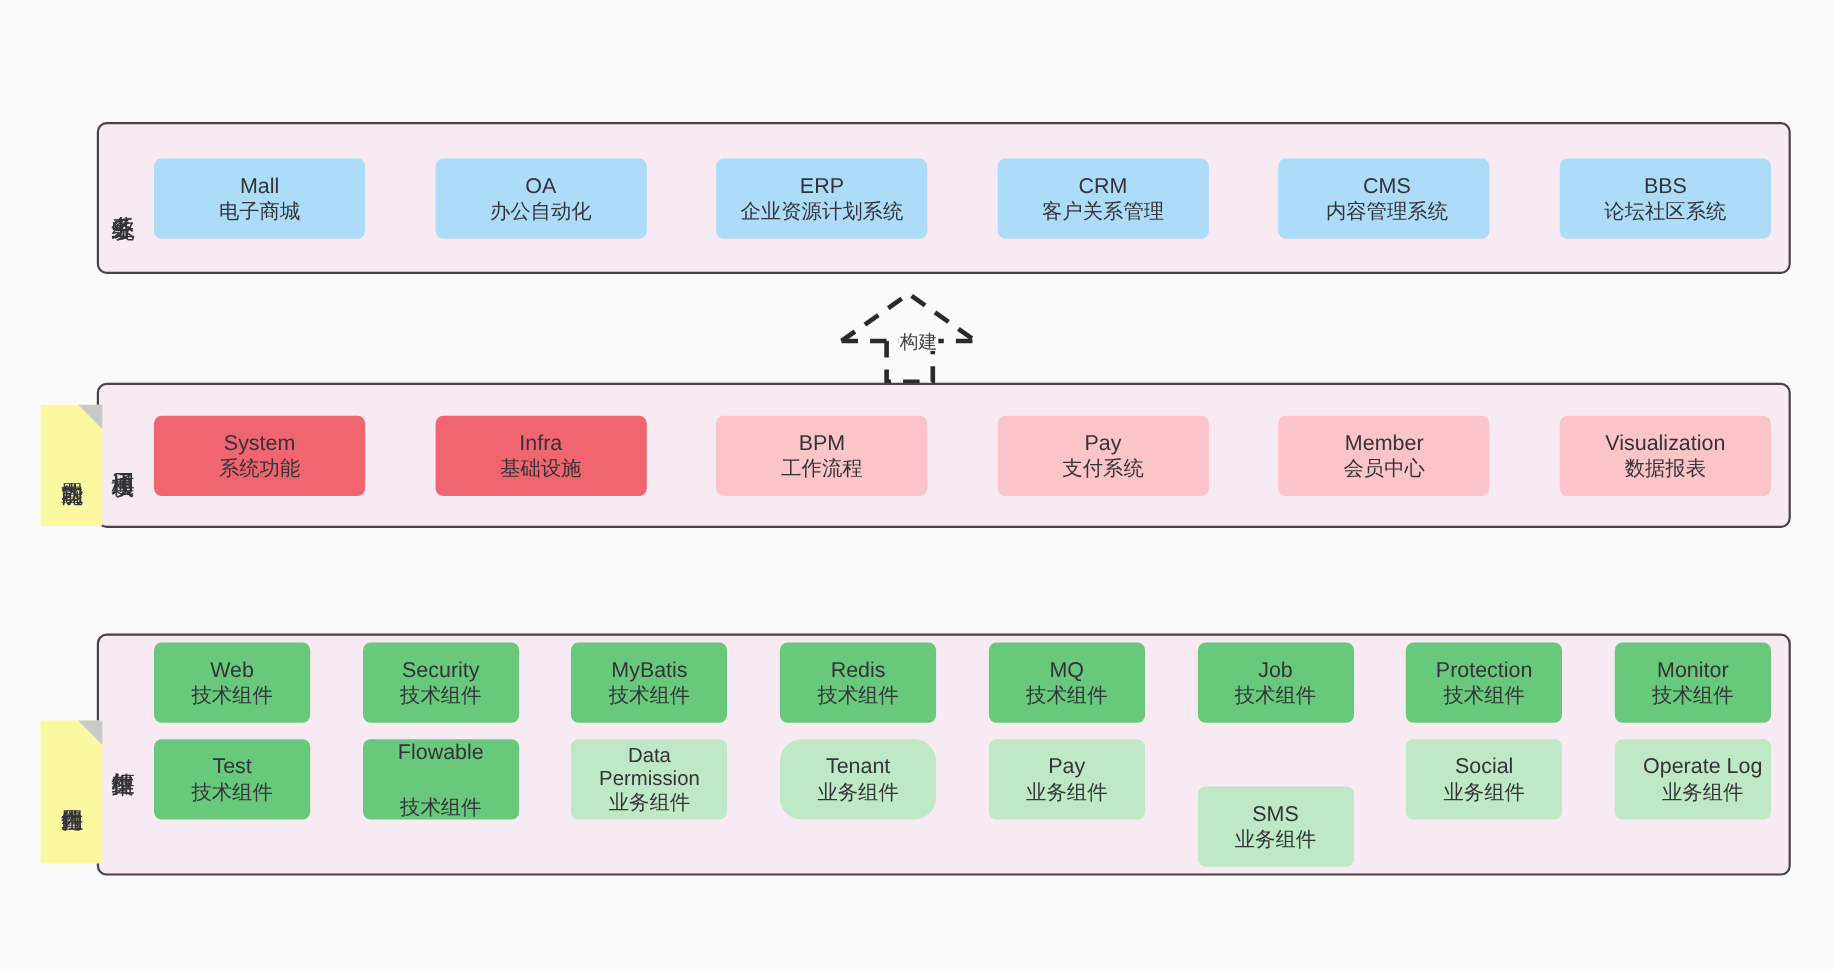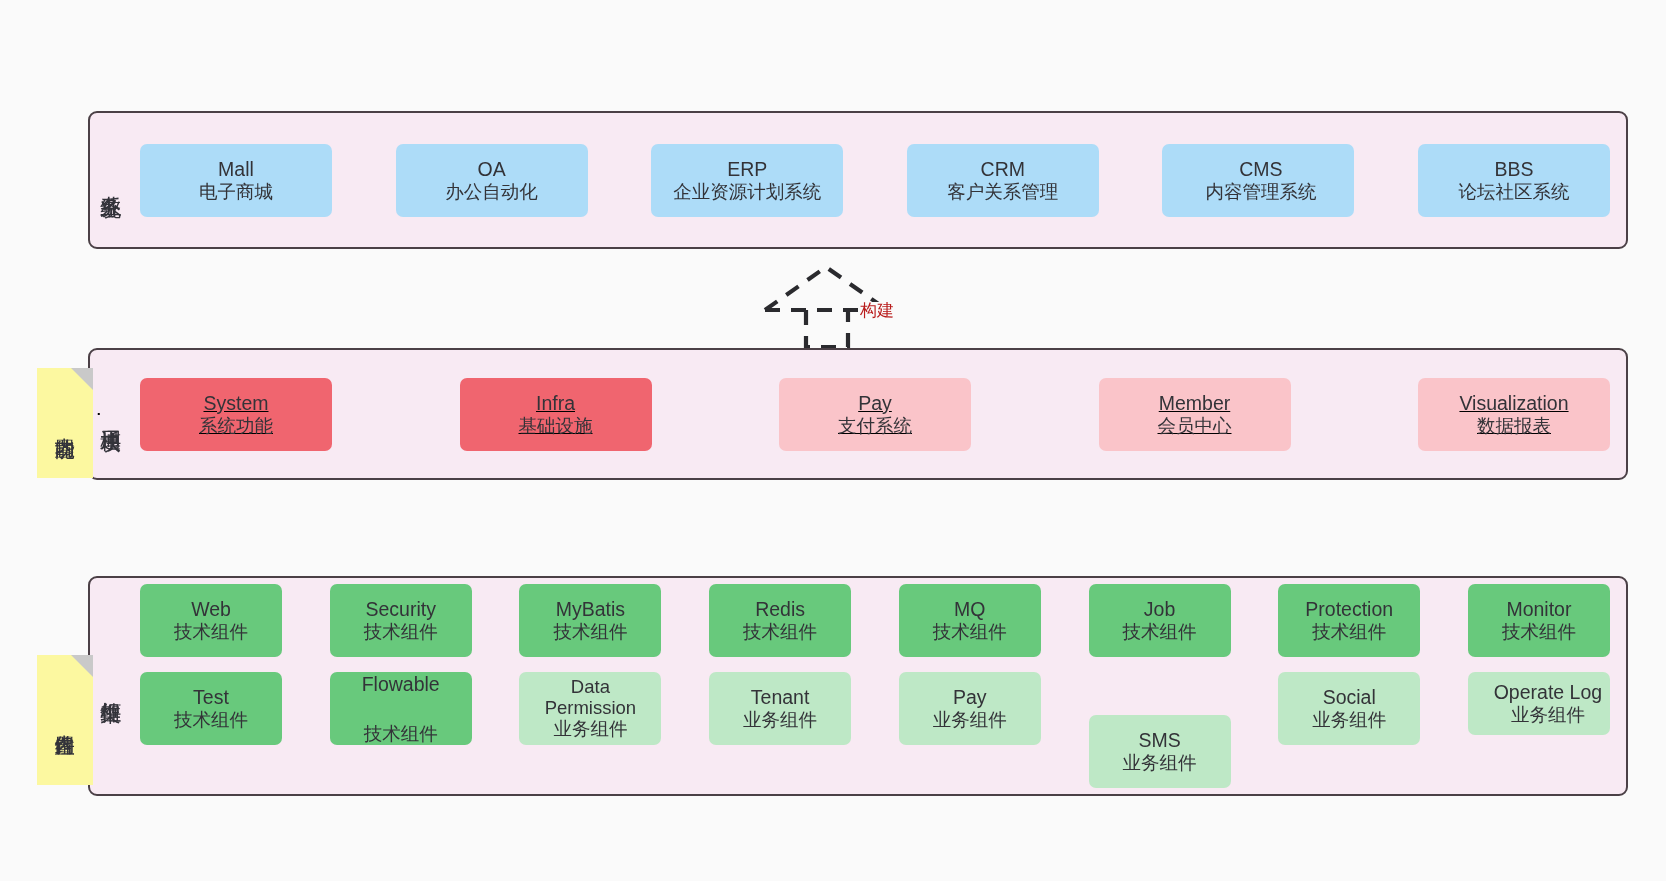--- a/index.html
+++ b/index.html
@@ -110,26 +110,25 @@
     border-width: 0 22px 22px 0;
     border-color: transparent #c9c9c9 transparent transparent;
   }
 
   
   .arrow { position: absolute; }
   .arrow svg { display: block; overflow: visible; }
   .arrow-label {
     position: absolute;
     font-size: 17px;
-    color: #b91c1c;
+    color: #404040;
     background: #fafafa;
     padding: 0 1px;
     line-height: 1;
     white-space: nowrap;
-    margin-left: 42px;
   }
 </style>
 </head>
 <body>
 
 <div id="canvas">
 
   <div class="layer" id="layer-business" style="left:88px; top:111px; width:1540px; height:138px;">
     <div class="layer-title">业务系统</div>
     <div class="layer-body">
@@ -164,33 +163,37 @@
 
   <div class="arrow" style="left:760px; top:262px; width:190px; height:90px;">
     <svg width="190" height="90" viewBox="0 0 190 90">
       <path d="M 5 48 L 66 5 L 127 48" fill="none" stroke="#2a2a2e" stroke-width="4.2" stroke-dasharray="15,11" stroke-linecap="butt"></path>
       <path d="M 5 48 L 127 48" fill="none" stroke="#2a2a2e" stroke-width="4.2" stroke-dasharray="15,11" stroke-linecap="butt"></path>
       <path d="M 46 48 L 46 85 L 88 85 L 88 48" fill="none" stroke="#2a2a2e" stroke-width="4.2" stroke-dasharray="15,11" stroke-linecap="butt"></path>
     </svg>
     <span class="arrow-label" style="left:57px; top:40px;">构建</span>
   </div>
 
-  <div class="layer" id="layer-common" style="left:88px; top:348px; width:1540px; height:132px;text-decoration:underline;">
+  <div class="layer" id="layer-common" style="left:88px; top:348px; width:1540px; height:132px;">
     <div class="layer-title">通用模块</div>
     <div class="layer-body">
       <div class="row">
         <div class="node red" style="width:192px;height:73px;">
           <span class="en">System</span>
           <span class="cn">系统功能</span>
         </div>
         <div class="node red" style="width:192px;height:73px;">
           <span class="en">Infra</span>
           <span class="cn">基础设施</span>
         </div>
         <div class="node pink" style="width:192px;height:73px;">
+          <span class="en">BPM</span>
+          <span class="cn">工作流程</span>
+        </div>
+        <div class="node pink" style="width:192px;height:73px;">
           <span class="en">Pay</span>
           <span class="cn">支付系统</span>
         </div>
         <div class="node pink" style="width:192px;height:73px;">
           <span class="en">Member</span>
           <span class="cn">会员中心</span>
         </div>
         <div class="node pink" style="width:192px;height:73px;">
           <span class="en">Visualization</span>
           <span class="cn">数据报表</span>
@@ -250,37 +253,37 @@
           <span class="cn">技术组件</span>
         </div>
         <div class="node green" style="width:142px;height:73px;gap:27px;">
           <span class="en">Flowable</span>
           <span class="cn">技术组件</span>
         </div>
         <div class="node lgreen" style="width:142px;height:73px;">
           <span class="en3">Data Permission</span>
           <span class="cn">业务组件</span>
         </div>
-        <div class="node lgreen" style="width:142px;height:73px;">
+        <div class="node lgreen" style="width:142px;height:73px;border-radius:20px;">
           <span class="en">Tenant</span>
           <span class="cn">业务组件</span>
         </div>
         <div class="node lgreen" style="width:142px;height:73px;">
           <span class="en">Pay</span>
           <span class="cn">业务组件</span>
         </div>
         <div class="node lgreen" style="width:142px;height:73px;margin-top:43px;">
           <span class="en">SMS</span>
           <span class="cn">业务组件</span>
         </div>
         <div class="node lgreen" style="width:142px;height:73px;">
           <span class="en">Social</span>
           <span class="cn">业务组件</span>
         </div>
-        <div class="node lgreen" style="width:142px;height:63px;padding-left:24px;">
+        <div class="node lgreen" style="width:142px;height:73px;padding-left:24px;">
           <span class="en">Operate Log</span>
           <span class="cn">业务组件</span>
         </div>
       </div>
 
     </div>
   </div>
 
   <div class="note" style="left:37px; top:655px; width:56px; height:130px;">
     <span class="fold"></span>

